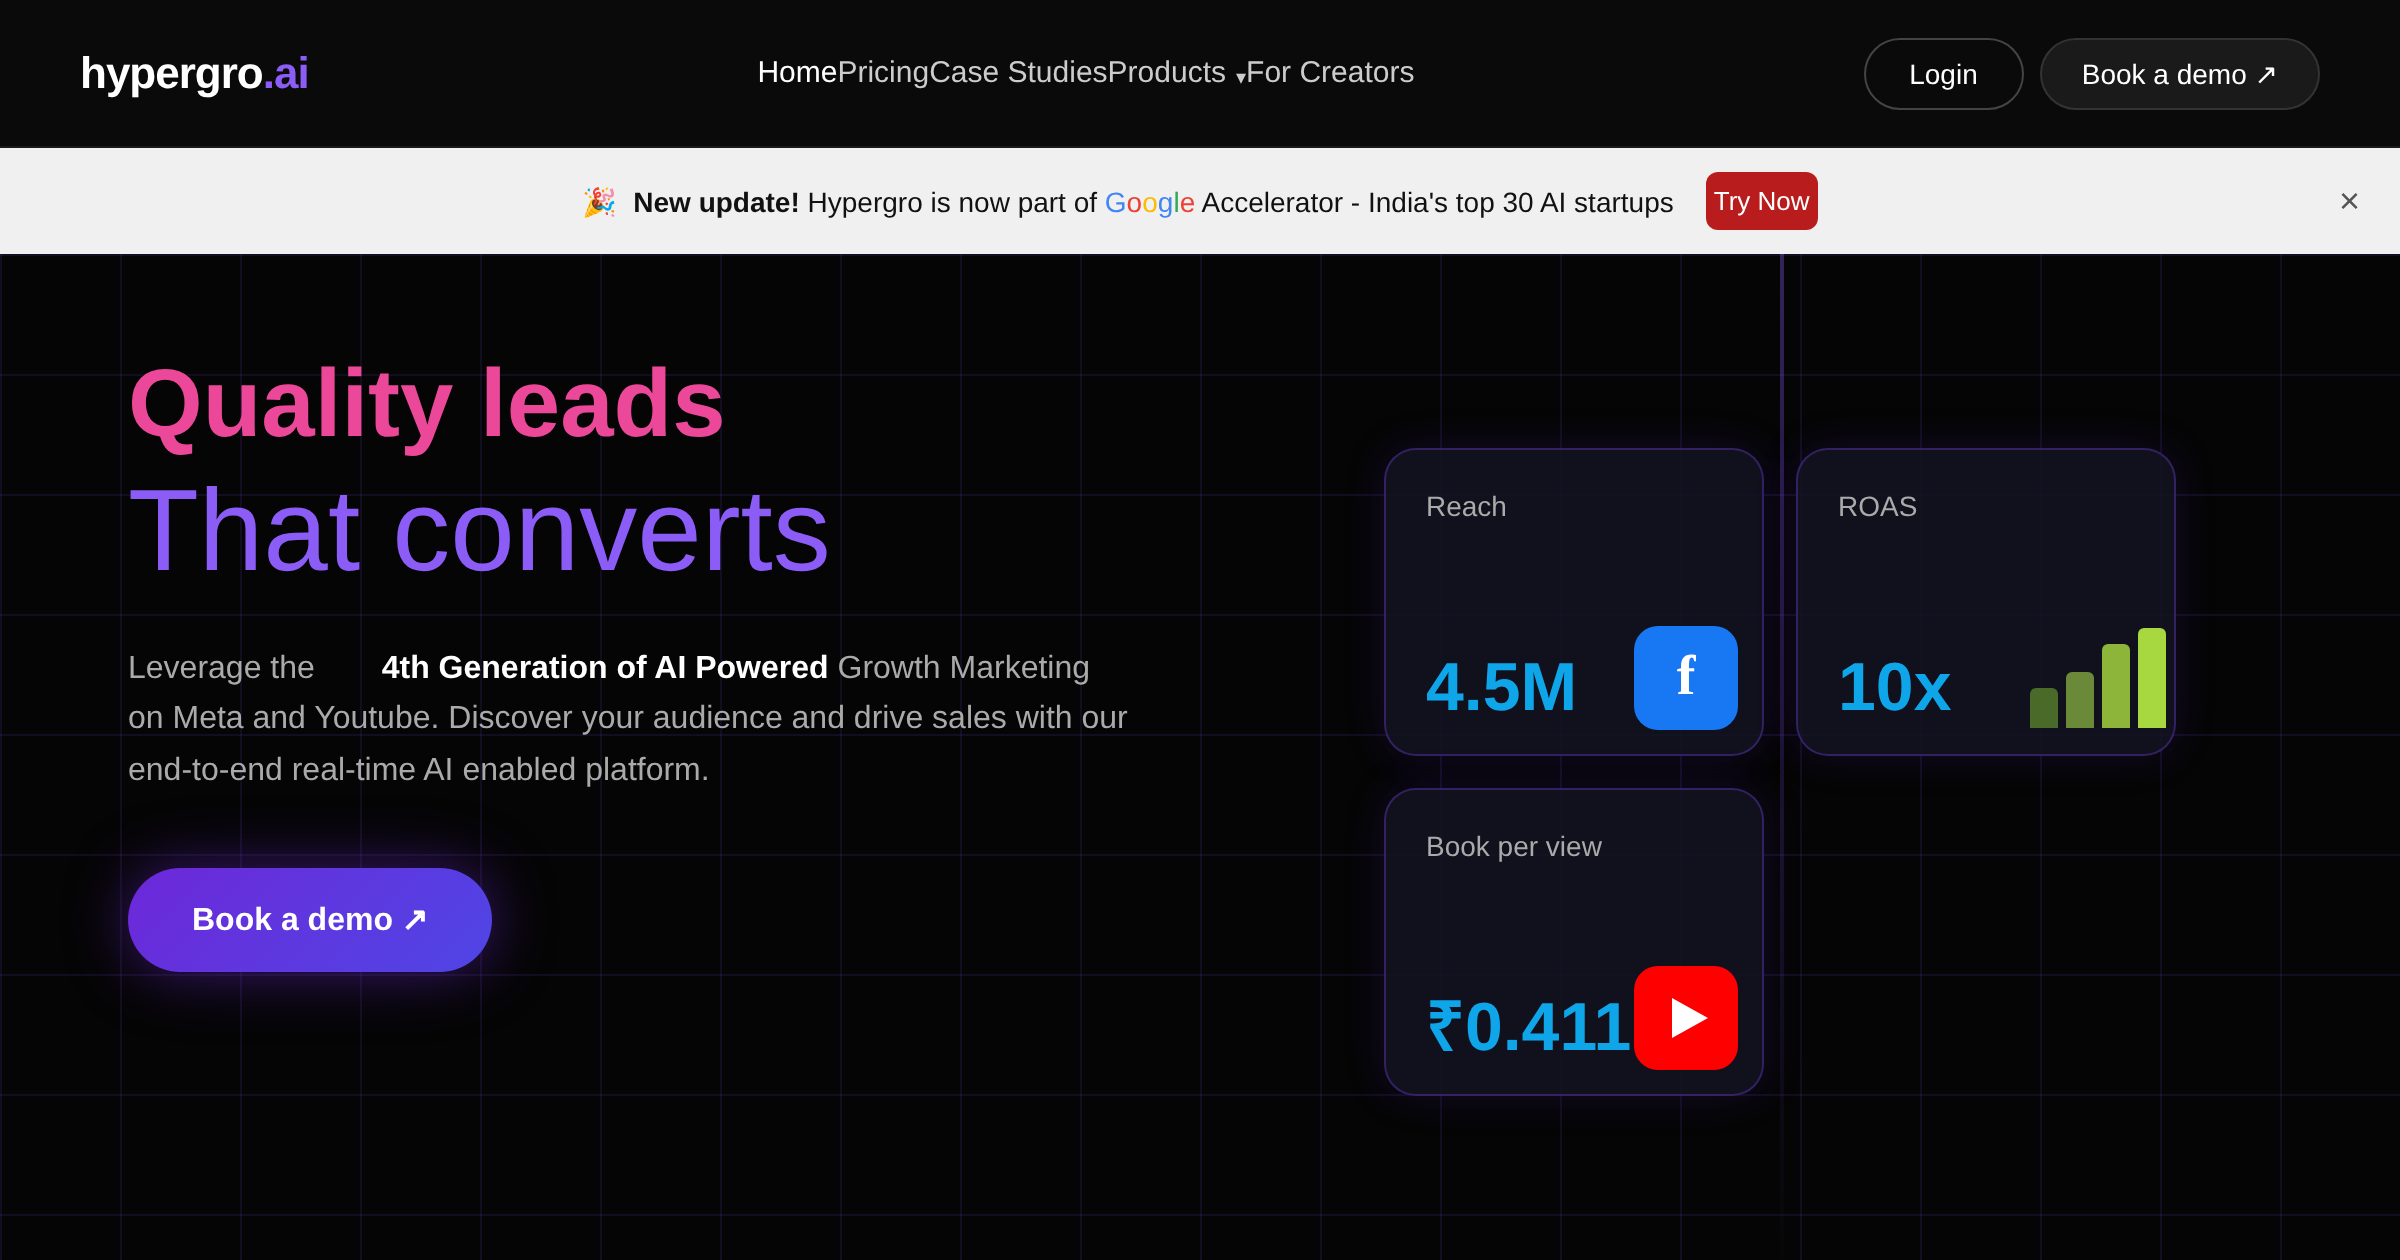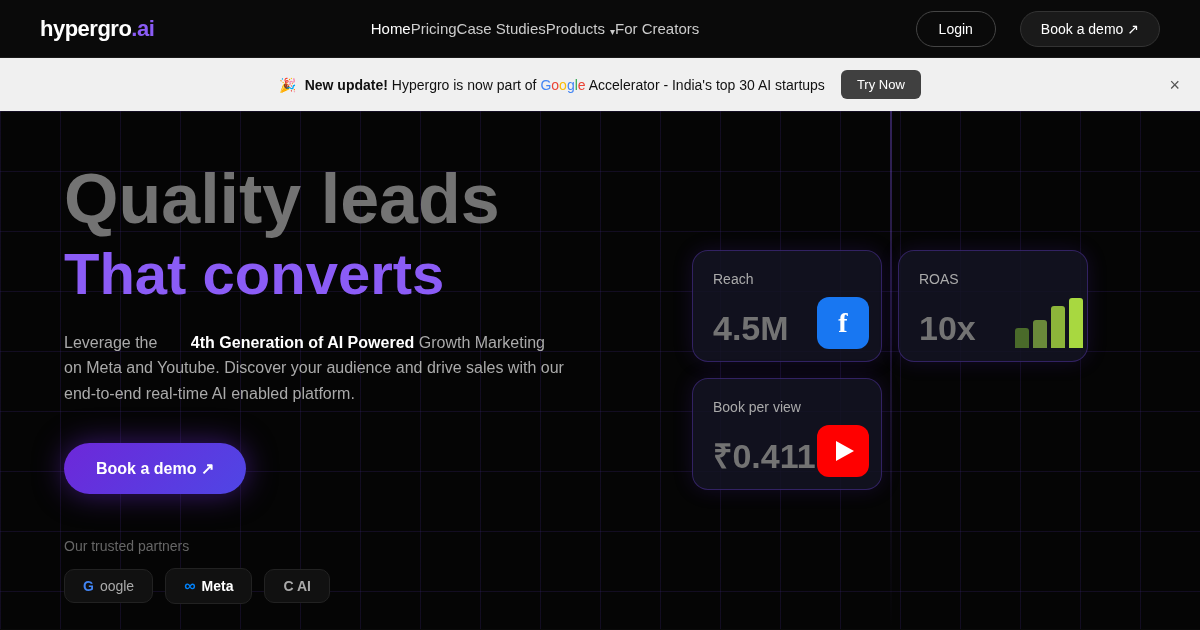--- a/index.html
+++ b/index.html
@@ -11,21 +11,21 @@
       font-family: -apple-system, BlinkMacSystemFont, 'Segoe UI', sans-serif;
       color: white;
     }
 
     
     .navbar {
       display: flex;
       align-items: center;
       justify-content: space-between;
       padding: 0 40px;
-      height: 58px;
+      height: 74px;
       background: #0a0a0a;
       border-bottom: 1px solid #1a1a1a;
       position: relative;
       z-index: 10;
     }
     .logo {
       font-size: 22px;
       font-weight: 700;
       color: white;
       letter-spacing: -0.5px;
@@ -56,21 +56,21 @@
       font-size: 15px;
       cursor: pointer;
     }
     .chevron-down {
       font-size: 10px;
       color: #ccc;
     }
     .nav-buttons {
       display: flex;
       align-items: center;
-      gap: 24px;
+      gap: 8px;
     }
     .btn-login {
       background: transparent;
       border: 1.5px solid #444;
       color: white;
       padding: 9px 22px;
       border-radius: 25px;
       font-size: 14px;
       font-weight: 500;
       cursor: pointer;
@@ -105,24 +105,24 @@
     .announcement-bar strong {
       font-weight: 700;
     }
     .google-g { color: #4285f4; }
     .google-o1 { color: #ea4335; }
     .google-o2 { color: #fbbc05; }
     .google-g2 { color: #4285f4; }
     .google-l { color: #34a853; }
     .google-e { color: #ea4335; }
     .btn-try-now {
-      background: #404040;
+      background: #b91c1c;
       color: white;
       border: none;
-      padding: 7px 16px;
+      padding: 7px 4px;
       border-radius: 6px;
       font-size: 13px;
       font-weight: 500;
       cursor: pointer;
       margin-left: 8px;
     }
     .close-btn {
       position: absolute;
       right: 20px;
       top: 50%;
@@ -155,29 +155,29 @@
       pointer-events: none;
     }
 
     .hero-left {
       flex: 0 0 580px;
       padding: 50px 0 40px 64px;
       position: relative;
       z-index: 2;
     }
     .hero-title {
-      font-size: 70px;
+      font-size: 48px;
       font-weight: 800;
       line-height: 1.1;
-      color: #737373;
+      color: #ec4899;
       margin-bottom: 4px;
     }
     .hero-title-purple {
       font-size: 58px;
-      font-weight: 700;
+      font-weight: 400;
       line-height: 1.1;
       color: #8b5cf6;
       margin-bottom: 24px;
     }
     .hero-description {
       font-size: 16px;
       color: #aaa;
       line-height: 1.6;
       max-width: 500px;
       margin-bottom: 36px;
@@ -244,37 +244,37 @@
       gap: 16px;
       padding: 20px;
     }
 
     .stat-card {
       background: rgba(20,20,35,0.85);
       border: 1.5px solid rgba(100,60,200,0.4);
       border-radius: 16px;
       padding: 20px 20px 16px;
       width: 190px;
-      height: 112px;
+      height: 154px;
       position: relative;
       display: flex;
       flex-direction: column;
       justify-content: space-between;
       box-shadow: 0 0 20px rgba(80,40,180,0.2);
     }
 
     .stat-label {
       font-size: 14px;
       color: #aaa;
       font-weight: 400;
     }
     .stat-value {
       font-size: 34px;
       font-weight: 700;
-      color: #737373;
+      color: #0ea5e9;
       line-height: 1;
     }
     .stat-icon {
       position: absolute;
       bottom: 12px;
       right: 12px;
       width: 52px;
       height: 52px;
       border-radius: 12px;
       display: flex;
@@ -410,36 +410,20 @@
   <div class="hero-left">
     <h1 class="hero-title">Quality leads</h1>
     <h1 class="hero-title-purple">That converts</h1>
     <p class="hero-description">
       Leverage the <strong>4th Generation of AI Powered</strong> Growth Marketing on Meta and Youtube. Discover your audience and drive sales with our end-to-end real-time AI enabled platform.
     </p>
     <button class="btn-book-demo">
       <span>Book a demo ↗</span>
     </button>
 
-    <div class="trusted-section">
-      <p class="trusted-label">Our trusted partners</p>
-      <div class="trusted-logos">
-        <div class="partner-logo">
-          <span style="color:#4285f4;">G</span>
-          <span style="color:#aaa;font-weight:400;">oogle</span>
-        </div>
-        <div class="partner-logo">
-          <span style="color:#0082fb;font-size:16px;">∞</span>
-          <span>Meta</span>
-        </div>
-        <div class="partner-logo">
-          <span style="color:#aaa;">C AI</span>
-        </div>
-      </div>
-    </div>
   </div>
 
   <div class="hero-right">
 
     <div style="position:absolute; left:50%; top:0; width:2px; height:100%; background:linear-gradient(to bottom, rgba(120,80,220,0.4), transparent); pointer-events:none;"></div>
 
     <div class="stats-grid">
 
       <div class="stat-card">
         <span class="stat-label">Reach</span>

